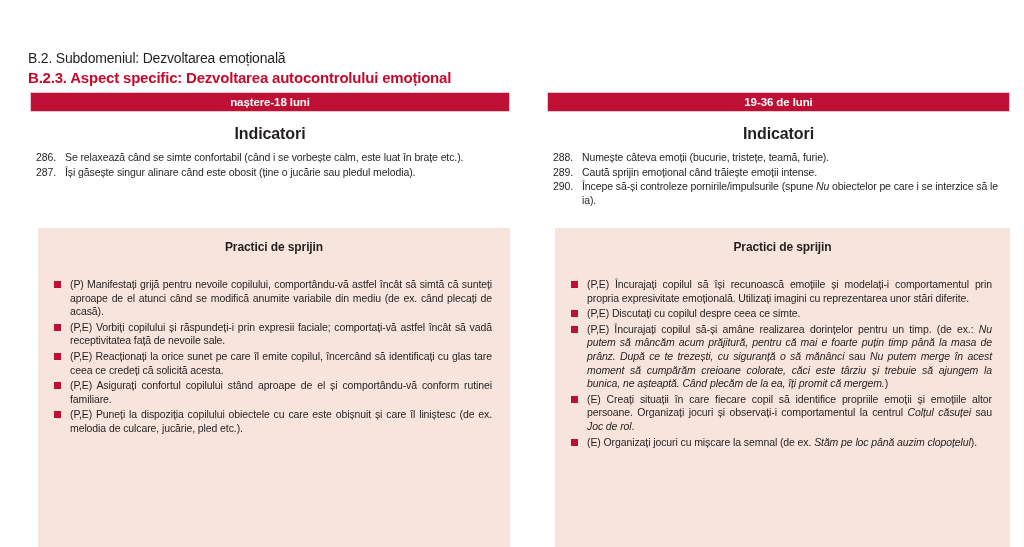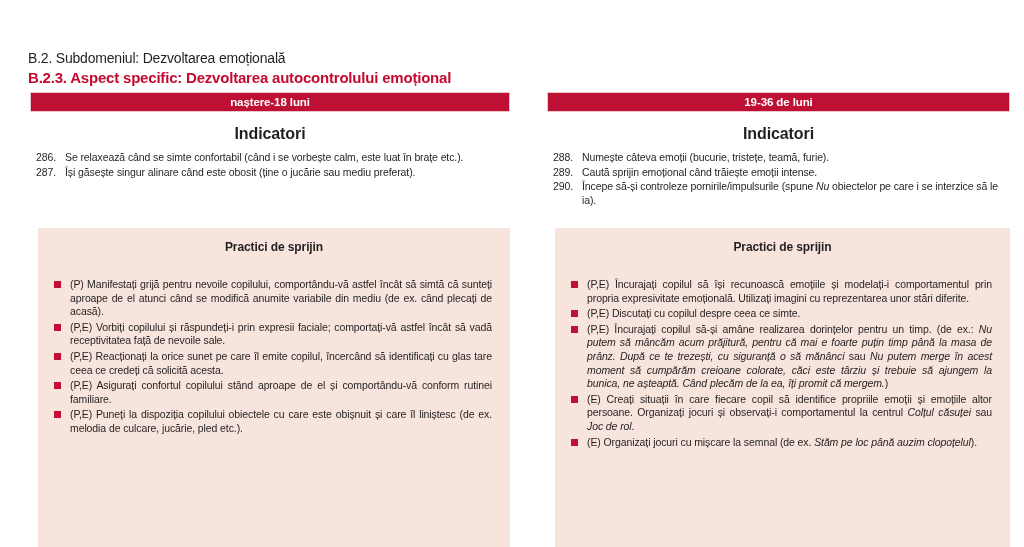--- a/index.html
+++ b/index.html
@@ -80,21 +80,21 @@
     <section class="col col-left">
       <div class="ageband">naștere-18 luni</div>
       <h3 class="ind-title">Indicatori</h3>
       <ol class="indicators">
           <li class="ind-item">
             <span class="ind-num">286.</span>
             <span class="ind-txt"><span>Se relaxează când se simte confortabil (când i se vorbește calm, este luat în brațe etc.).</span></span>
           </li>
           <li class="ind-item">
             <span class="ind-num">287.</span>
-            <span class="ind-txt"><span>Își găsește singur alinare când este obosit (ține o jucărie sau mediu preferat).</span></span>
+            <span class="ind-txt"><span>Își găsește singur alinare când este obosit (ține o jucărie sau pledul melodia).</span></span>
           </li>
         </ol>
       <div class="practice-box">
         <h3 class="prac-title">Practici de sprijin</h3>
         <ul class="practices">
             <li class="prac-item">
               <span class="bullet"></span>
               <span class="prac-txt"><span>(P) Manifestați grijă pentru nevoile copilului, comportându-vă astfel încât să simtă că sunteți aproape de el atunci când se modifică anumite variabile din mediu (de ex. când plecați de acasă).</span></span>
             </li>
             <li class="prac-item">

